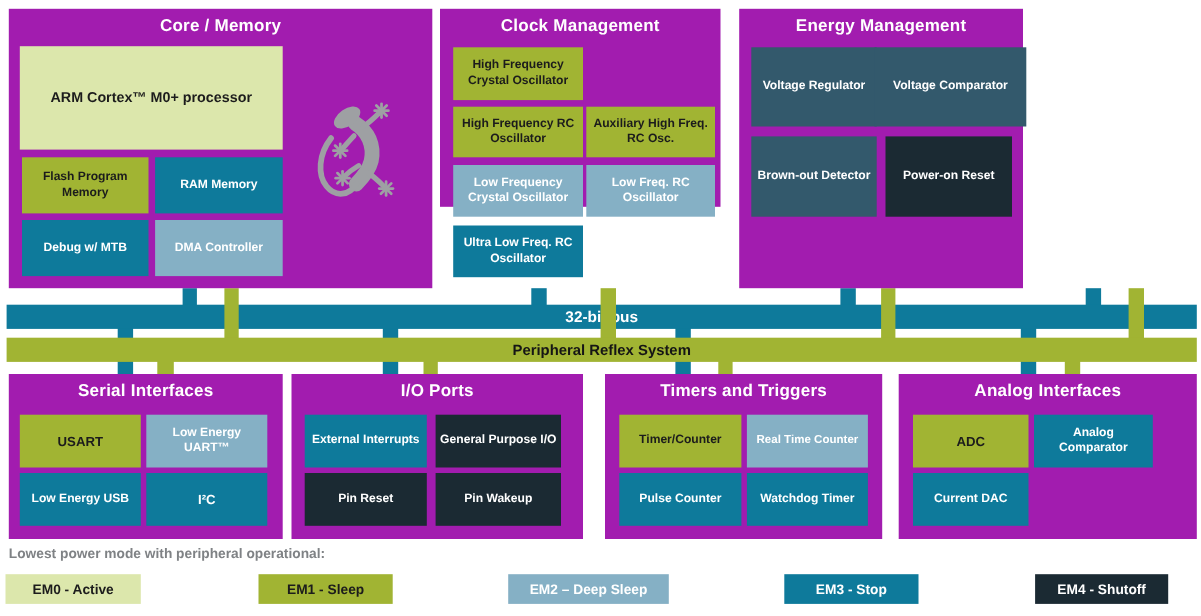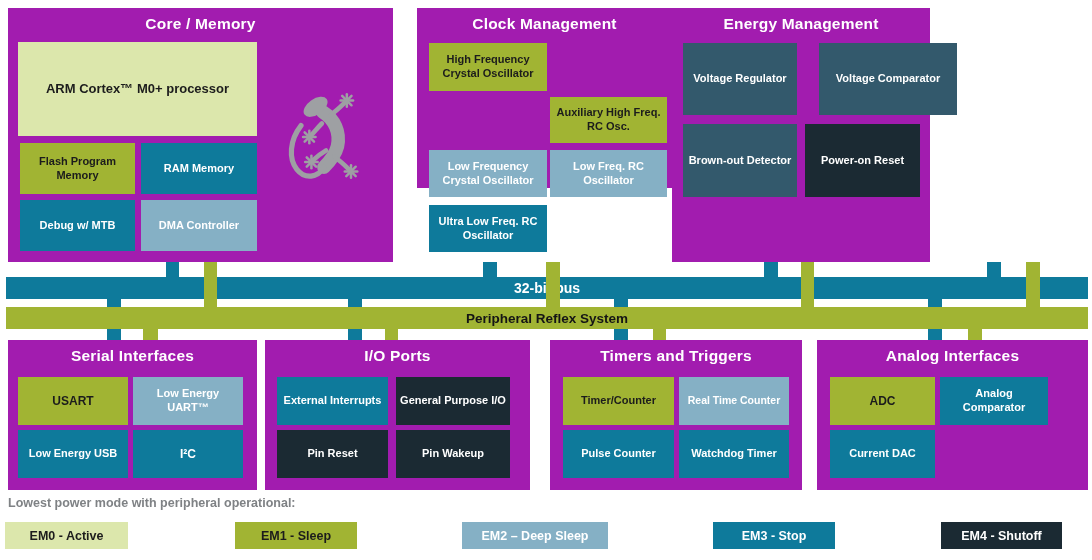--- a/index.html
+++ b/index.html
@@ -85,33 +85,34 @@
         <path d="M56,68 C62,72 66,76 70,80" stroke-width="4.5"></path>
       </g>
       <ellipse cx="38" cy="20" rx="13" ry="7.5" fill="#9EA0A3" transform="rotate(-35 38 20)"></ellipse>
       <use href="#gfoot" transform="translate(68,14)"></use>
       <use href="#gfoot" transform="translate(32,49)"></use>
       <use href="#gfoot" transform="translate(34,73)"></use>
       <use href="#gfoot" transform="translate(72,82)"></use>
     </svg>
   </section>
 
-  <section class="panel" style="left:417px;top:8px;width:255px;height:180px">
+  <section class="panel" style="left:400px;top:8px;width:255px;height:180px">
     <h2 class="ptitle">Clock Management</h2>
     <div class="blk em1" style="left:12px;top:35px;width:118px;height:48px">High Frequency Crystal Oscillator</div>
+    <div class="blk em1" style="left:12px;top:89px;width:118px;height:46px">High Frequency RC Oscillator</div>
     <div class="blk em1" style="left:133px;top:89px;width:117px;height:46px">Auxiliary High Freq. RC Osc.</div>
     <div class="blk em2" style="left:12px;top:142px;width:118px;height:47px">Low Frequency Crystal Oscillator</div>
     <div class="blk em2" style="left:133px;top:142px;width:117px;height:47px">Low Freq. RC Oscillator</div>
     <div class="blk em3" style="left:12px;top:197px;width:118px;height:47px">Ultra Low Freq. RC Oscillator</div>
   </section>
 
   <section class="panel" style="left:672px;top:8px;width:258px;height:254px">
     <h2 class="ptitle">Energy Management</h2>
     <div class="blk slate" style="left:11px;top:35px;width:114px;height:72px">Voltage Regulator</div>
-    <div class="blk slate" style="left:147px;top:35px;width:138px;height:72px">Voltage Comparator</div>
+    <div class="blk slate" style="left:123px;top:35px;width:138px;height:72px">Voltage Comparator</div>
     <div class="blk slate" style="left:11px;top:116px;width:114px;height:73px">Brown-out Detector</div>
     <div class="blk em4" style="left:133px;top:116px;width:115px;height:73px">Power-on Reset</div>
   </section>
 
 
   <section class="panel" style="left:8px;top:340px;width:249px;height:150px">
     <h2 class="ptitle">Serial Interfaces</h2>
     <div class="blk em1" style="left:10px;top:37px;width:110px;height:48px;font-size:12px">USART</div>
     <div class="blk em2" style="left:125px;top:37px;width:110px;height:48px">Low Energy UART™</div>
     <div class="blk em3" style="left:10px;top:90px;width:110px;height:48px">Low Energy USB</div>

